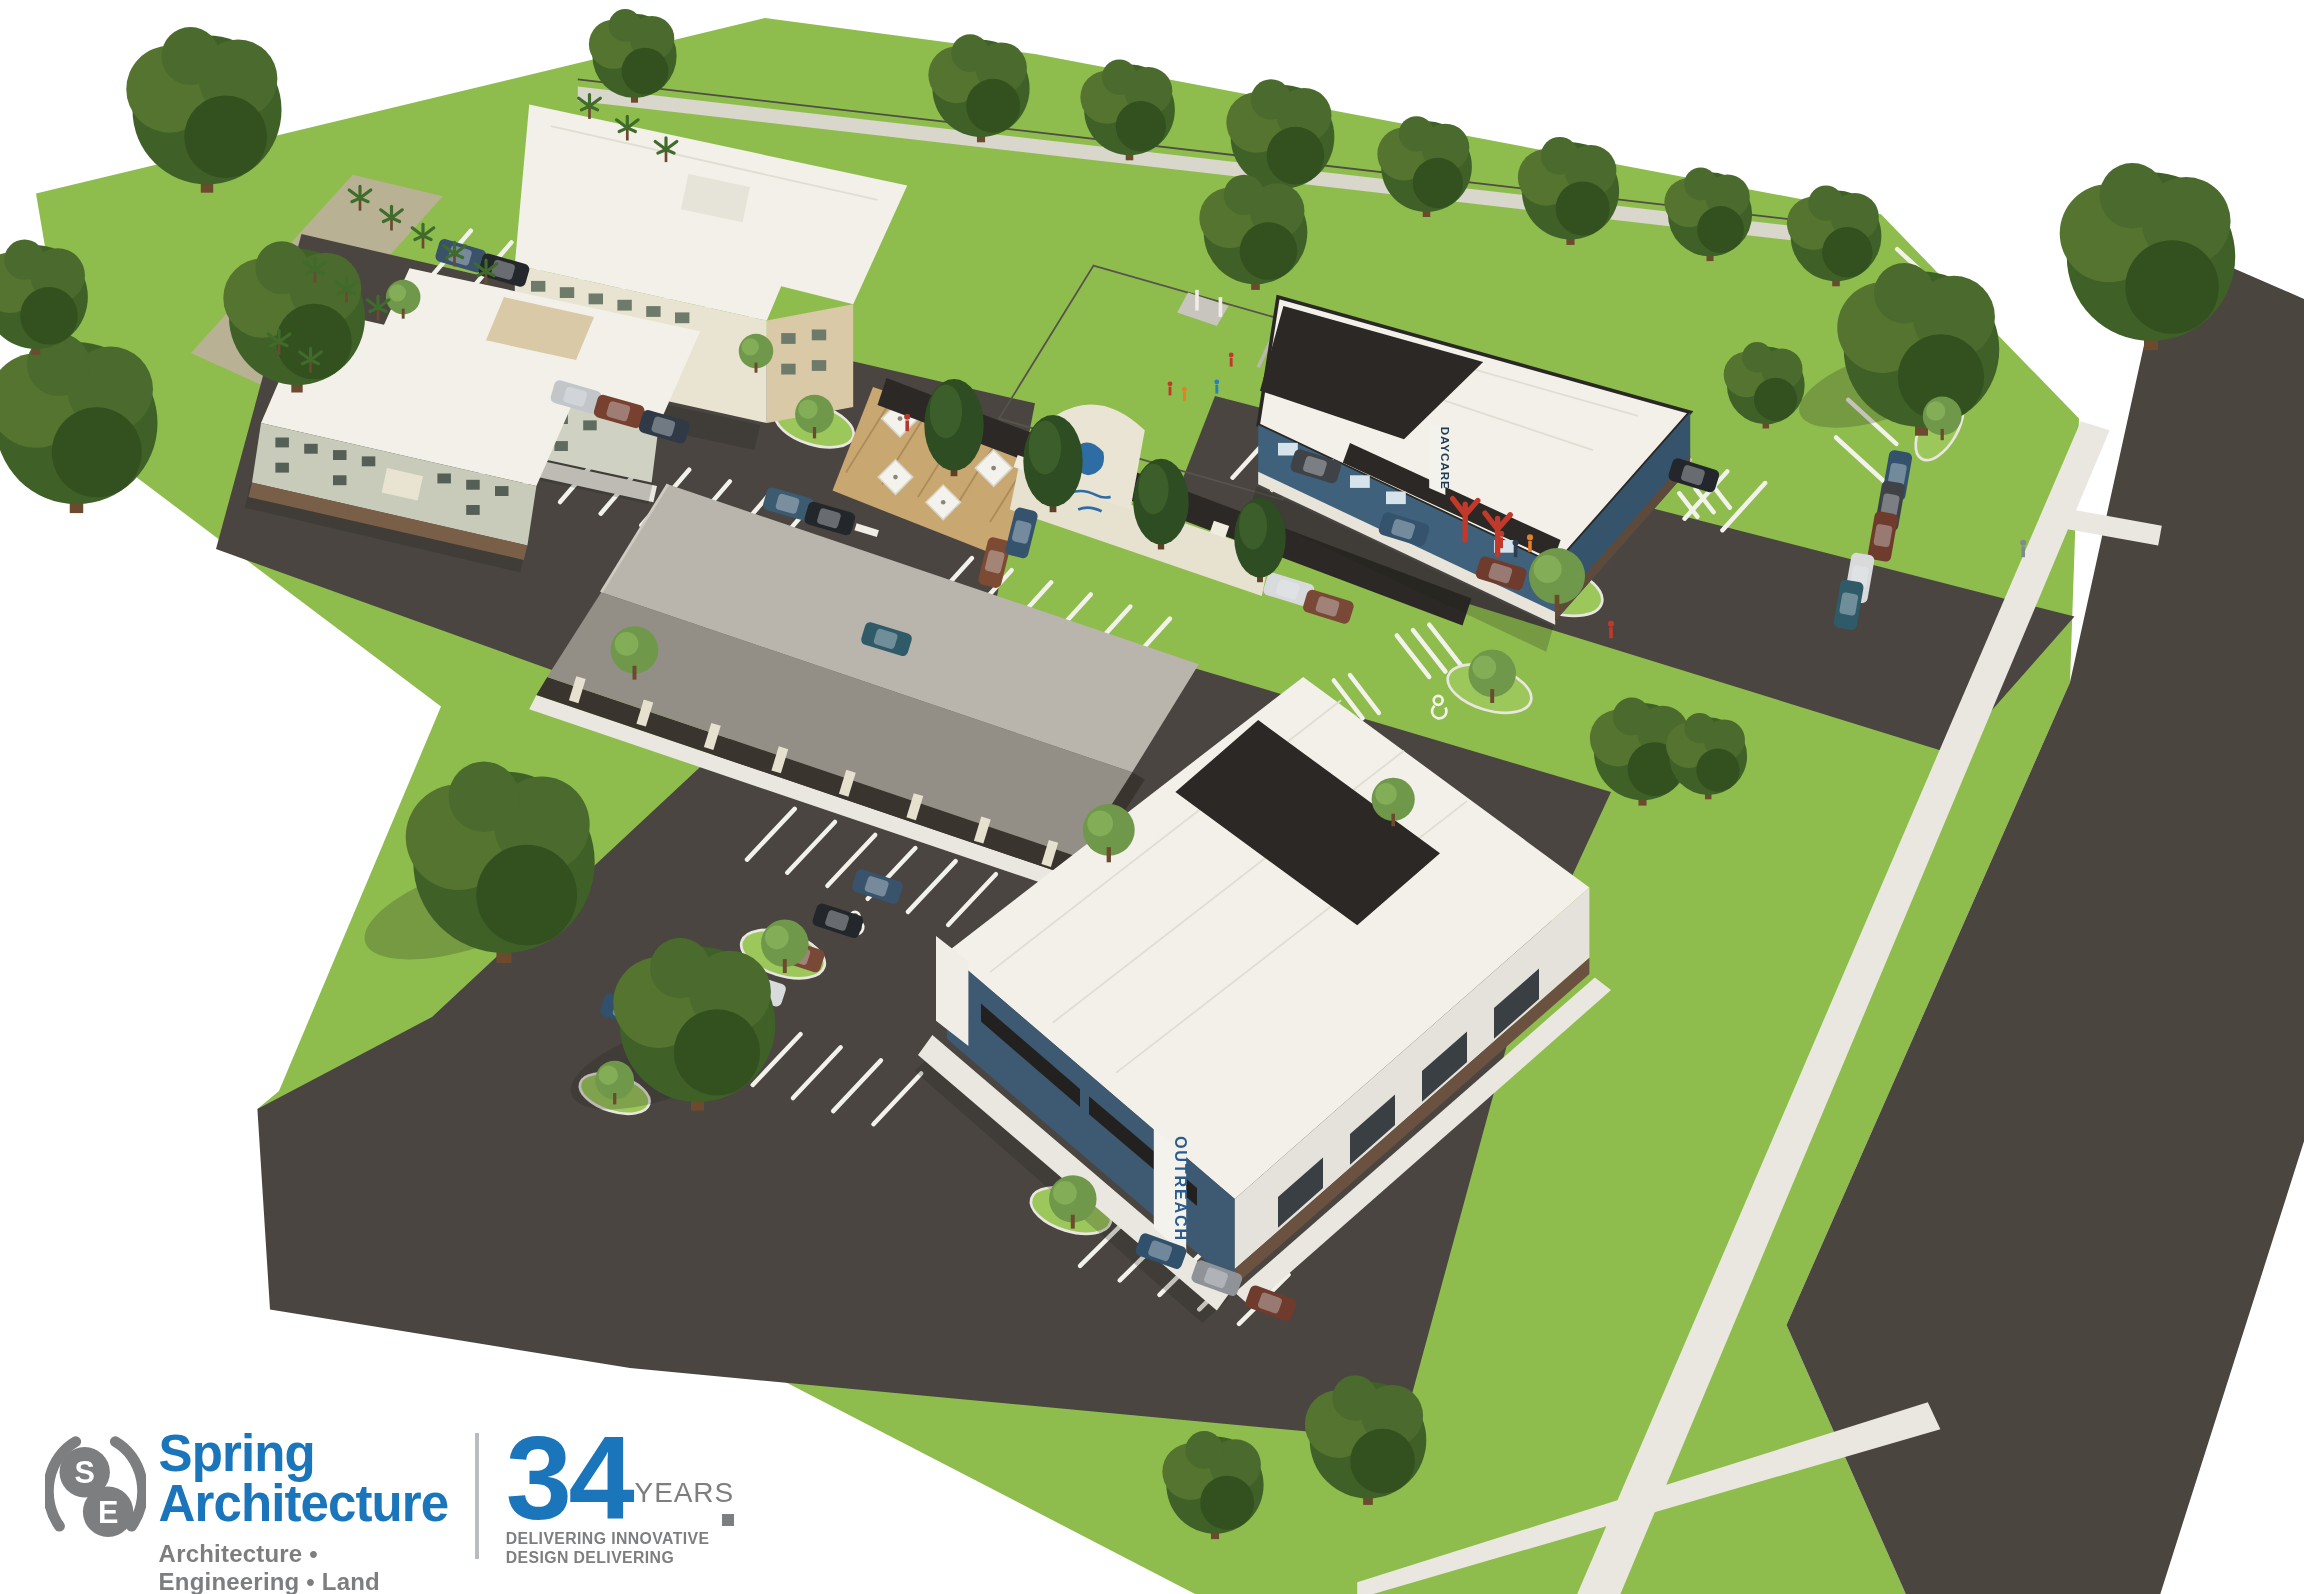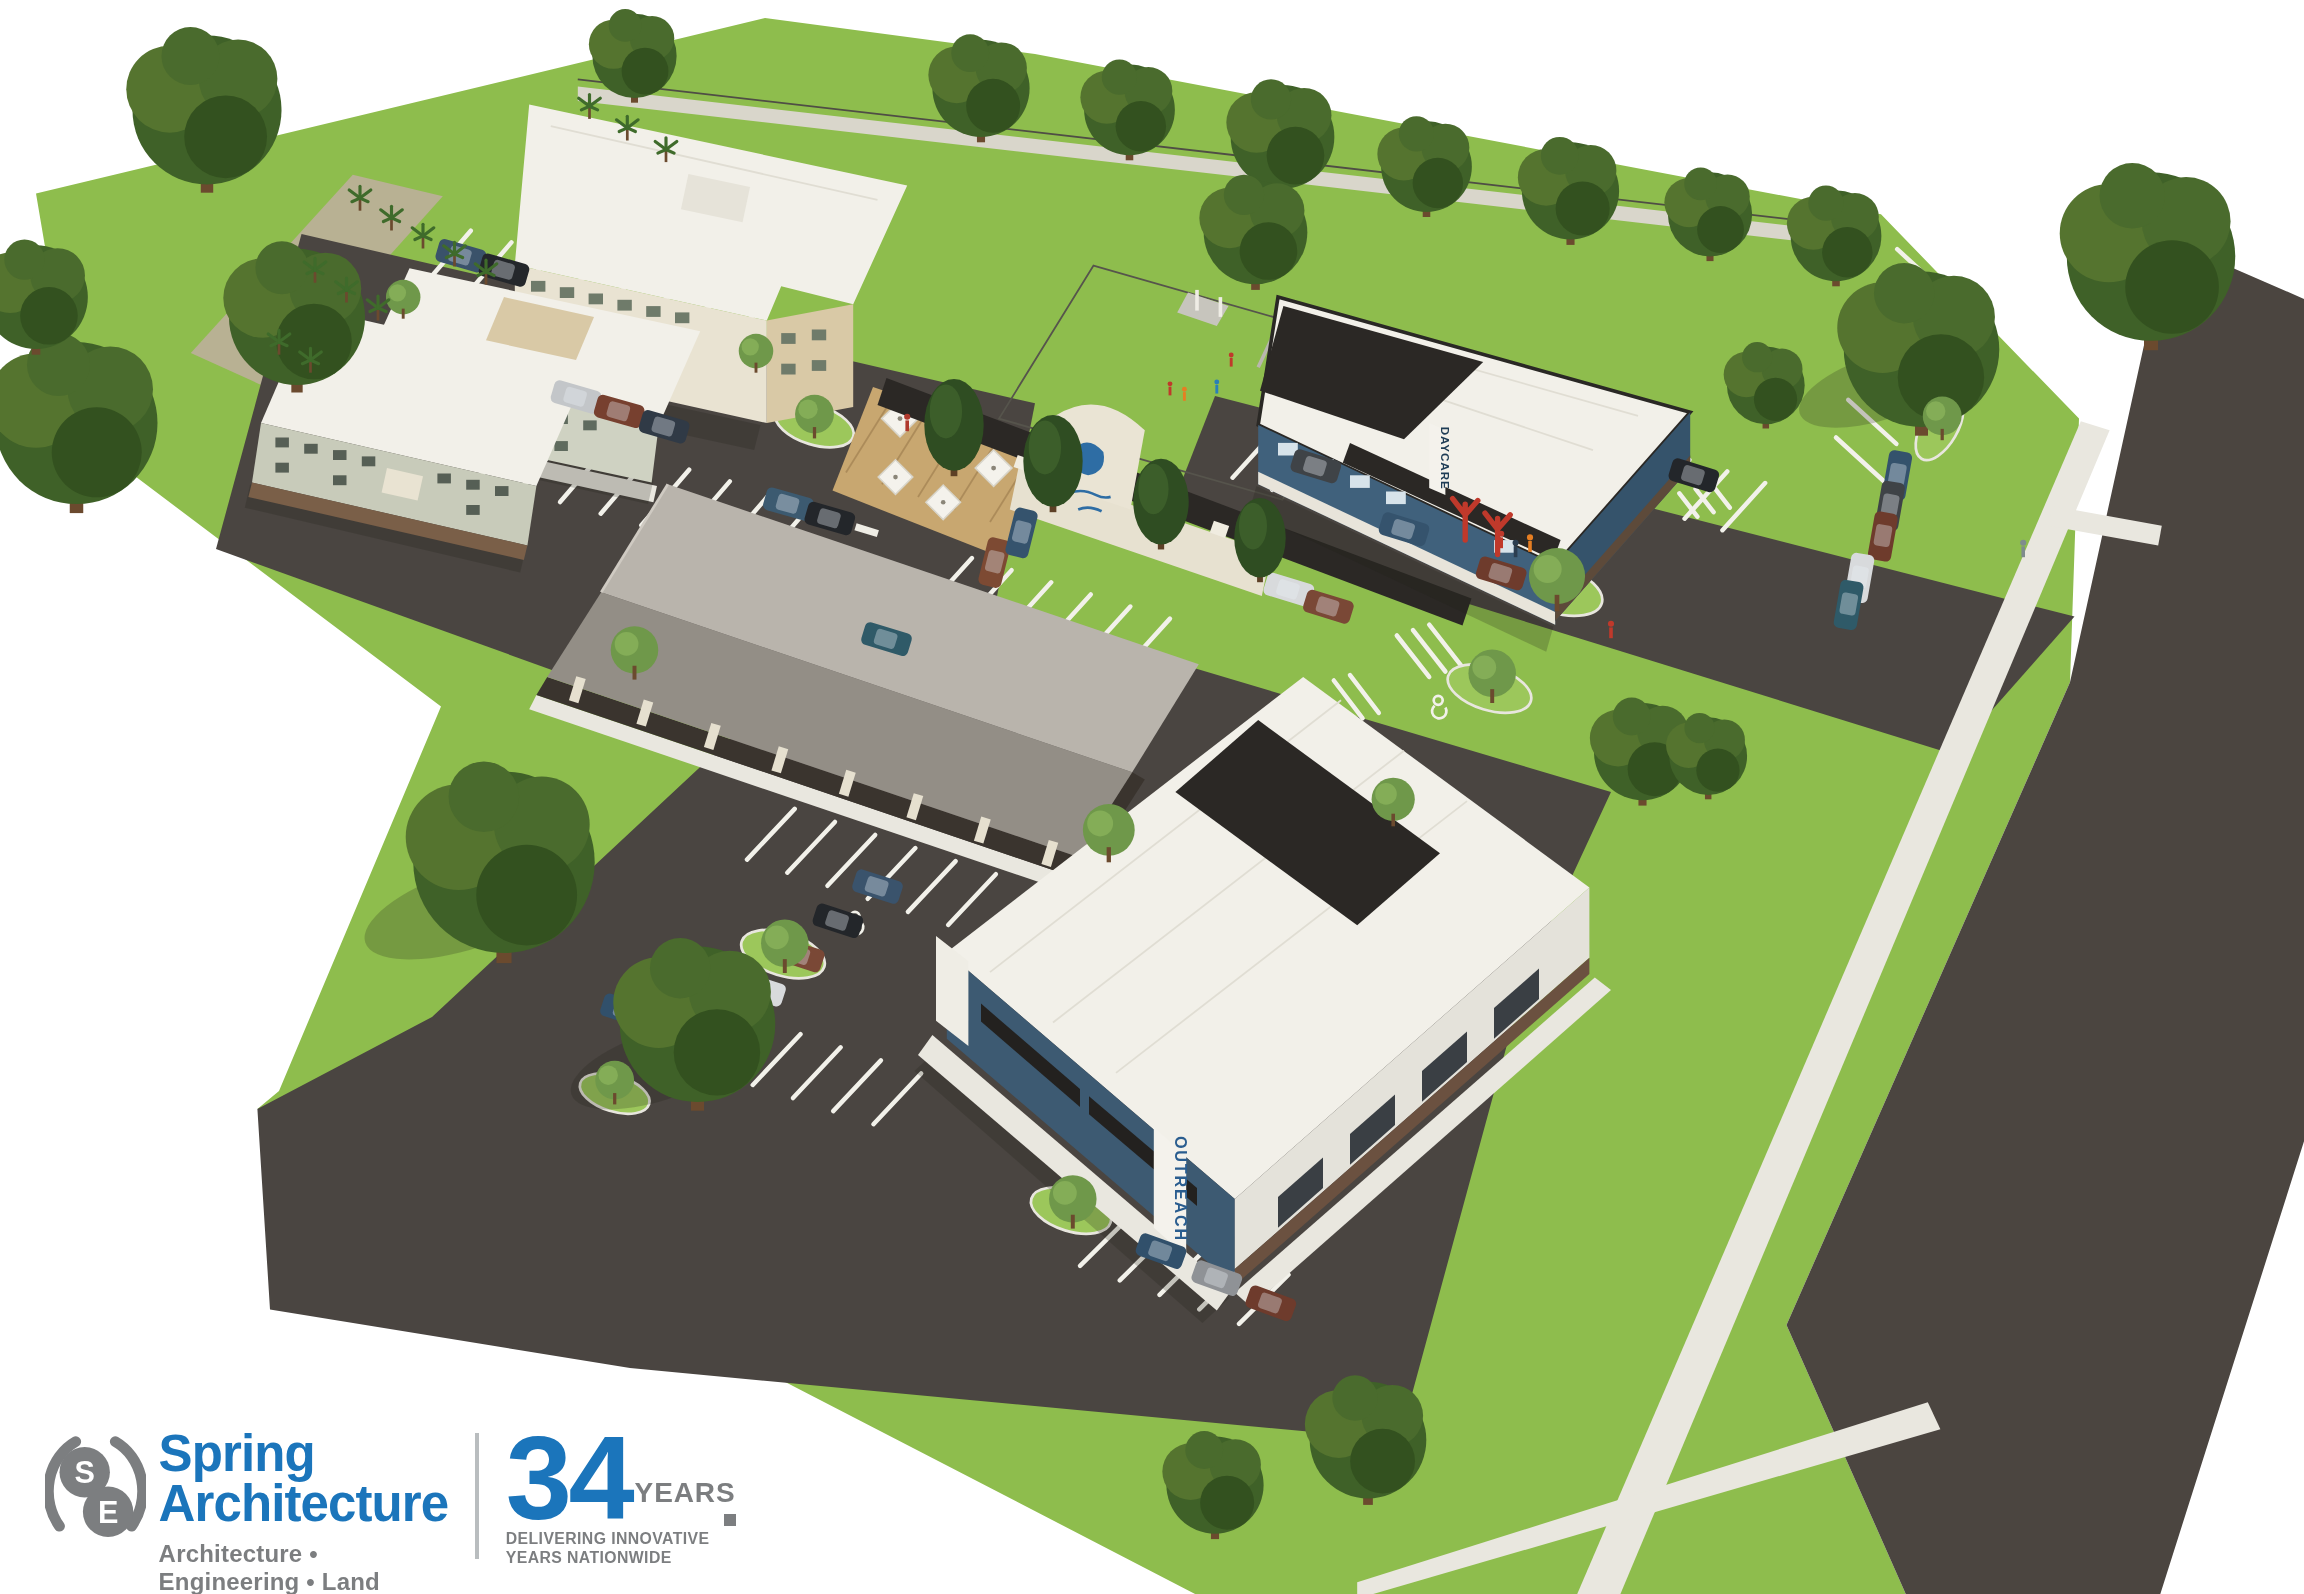--- a/index.html
+++ b/index.html
@@ -22,21 +22,21 @@
               display:flex;align-items:flex-start;}
   .logo-mark{width:101px;height:135px;flex:0 0 auto;}
   .logo-textcol{margin-left:12.6px;display:flex;flex-direction:column;}
   .logo-name{color:#1b75bb;font-weight:bold;font-size:51px;line-height:0.98;letter-spacing:-0.9px;}
   .logo-tagline{color:#7c7e80;font-weight:bold;font-size:24px;margin-top:10.8px;letter-spacing:0.2px;}
   .logo-divider{width:3.6px;height:126px;background:#b9bdbf;margin:3.6px 27px 0 27px;flex:0 0 auto;}
   .anniv{display:flex;flex-direction:column;}
   .anniv-top{display:flex;align-items:flex-start;}
   .anniv-num{color:#1b75bb;font-weight:bold;font-size:119px;line-height:.82;letter-spacing:-3.6px;}
   .anniv-side{display:flex;flex-direction:column;align-items:flex-end;margin-left:3.6px;margin-top:50px;}
-  .anniv-years{color:#7c7e80;font-weight:bold;font-size:28px;letter-spacing:0.9px;line-height:1;}
+  .anniv-years{color:#7c7e80;font-weight:normal;font-size:28px;letter-spacing:0.9px;line-height:1;}
   .anniv-square{width:11.7px;height:11.7px;background:#7c7e80;margin-top:7.2px;}
   .anniv-sub{color:#7c7e80;font-weight:bold;font-size:15.8px;line-height:1.25;letter-spacing:0.4px;margin-top:2px;}
 </style>
 </head>
 <body>
 
 <svg id="scene-svg" width="2304" height="1595" viewBox="0 0 2560 1772">
   <defs>
     <symbol id="tree" overflow="visible">
       <line x1="0" y1="18" x2="0" y2="40" stroke="#6b4a2e" stroke-width="6"></line>
@@ -618,17 +618,17 @@
   <div class="anniv">
     <div class="anniv-top">
       <div class="anniv-num">34</div>
       <div class="anniv-side">
         <div class="anniv-years">YEARS</div>
         <div class="anniv-square"></div>
       </div>
     </div>
     <div class="anniv-sub">
       <div>DELIVERING INNOVATIVE</div>
-      <div>YEARS NATIONWIDE</div>
+      <div>DESIGN DELIVERING</div>
     </div>
   </div>
 </div>
 
 
 </body></html>

